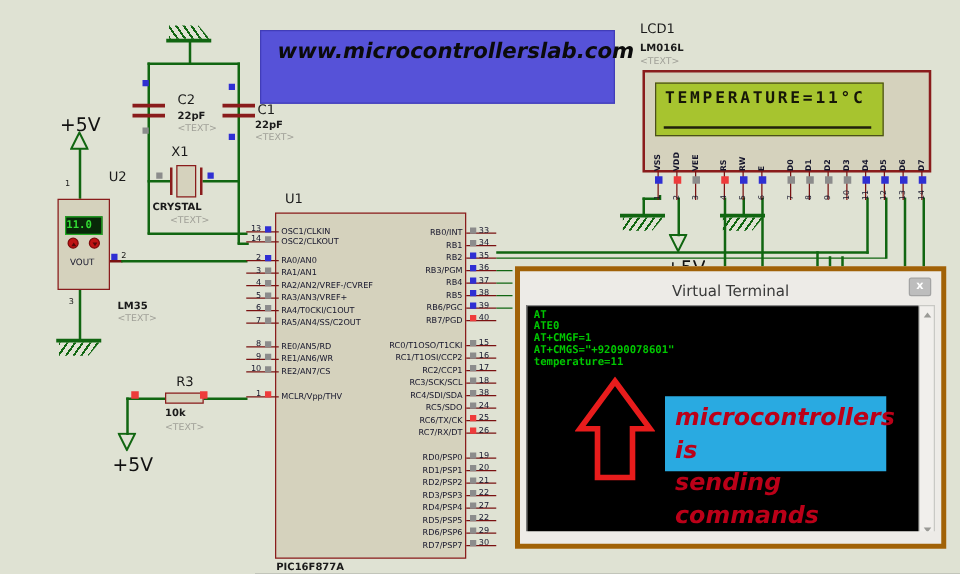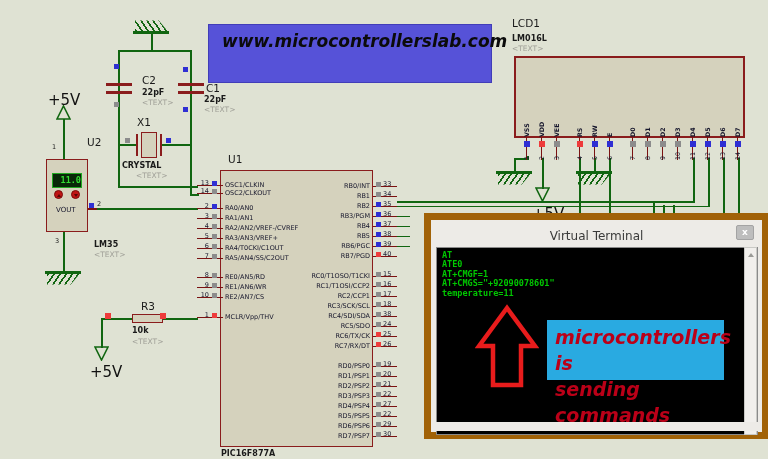--- a/index.html
+++ b/index.html
@@ -54,42 +54,42 @@
   .lrows .pname{position:absolute;left:29px;top:1px;white-space:nowrap}
   .h8 .pnum{top:-2px}.h8 .sq{top:0}.h8 .pname{top:0}
   .rrows{left:373px;width:190px}
   .rrows .stub{left:0;width:24px}
   .rrows .sq{left:3px;top:1px}
   .rrows .pnum{position:absolute;left:10px;top:-1px}
   .rrows .pname{position:absolute;right:193px;top:1px;white-space:nowrap}
   
   #u2-display{left:52px;top:173px;width:30px;height:15px;background:#082808;border:1.4px solid #22aa22;
     color:#33dd33;font-family:"DejaVu Sans Mono",monospace;font-size:8.5px;font-weight:bold;
-    text-align:right;line-height:12px;z-index:3}
+    text-align:left;line-height:12px;z-index:3}
   .knob{position:absolute;width:9px;height:9px;border-radius:50%;background:#c01414;border:1px solid #7c0b0b;z-index:3}
   .knob i{position:absolute;left:2px;width:0;height:0;border-left:2.5px solid transparent;border-right:2.5px solid transparent}
   .knob.up i{top:2.5px;border-bottom:3.5px solid #570707}
   .knob.dn i{top:3px;border-top:3.5px solid #570707}
   
   #lcd-body{left:514px;top:56px;width:231px;height:82px;border:2px solid var(--c-component);background:var(--c-fill);z-index:2}
   #lcd-screen{left:524px;top:66px;width:183px;height:43px;background:var(--c-lcd_screen);border:1.6px solid #4c4f1d;z-index:3}
   #lcd-text{position:absolute;left:7px;top:4px;font-family:"DejaVu Sans Mono",monospace;
     font-size:13px;font-weight:bold;letter-spacing:2.2px;color:#161608}
   #lcd-cursor{position:absolute;left:6px;bottom:5px;width:166px;height:1.6px;background:#20200c}
   .lcdpins{position:absolute;left:519px;top:110px;display:flex;gap:8px;z-index:3}
   .lgrp{display:flex}
   .lcell{position:relative;width:15px;height:50px;font-size:6.3px;color:#16162c}
   .lcell .vname{position:absolute;left:0;top:0;width:15px;height:27px;writing-mode:vertical-rl;
     transform:rotate(180deg);font-weight:bold;line-height:15px;text-align:left}
   .lcell .vstub{position:absolute;left:7px;top:27px;width:1.4px;height:23px;background:var(--c-stub)}
   .lcell .psq{position:absolute;left:4.5px;top:31px;width:6px;height:6px}
   .lcell .vnum{position:absolute;left:1px;top:38px;width:13px;height:12px;writing-mode:vertical-rl;
     transform:rotate(180deg);line-height:13px}
   
-  #vt{left:424px;top:213px;width:345px;height:226px;background:#edebe7;border:7px solid #a16207;z-index:20}
+  #vt{left:412px;top:213px;width:345px;height:226px;background:#edebe7;border:4px solid #a16207;z-index:20}
   #vt-title{position:absolute;top:5px;left:1px;right:1px;height:22px;text-align:center;
     font-size:12px;color:#3a3a3a;line-height:22px}
   #vt-close{position:absolute;top:5px;right:8px;width:18px;height:15px;background:#bdbdbd;border:1px solid #a3a3a3;
     border-radius:2px;color:#fff;font-size:9px;font-weight:bold;line-height:13px;text-align:center;cursor:pointer}
   #vt-screen{position:absolute;left:5px;top:27px;width:322px;height:188px;background:#000;border:1px solid #8a8a8a}
   #vt-lines{position:absolute;left:5px;top:3px;font-family:"DejaVu Sans Mono",monospace;
     font-size:8.5px;font-weight:bold;color:var(--c-terminal_green);line-height:9.4px}
   #vt-ann{position:absolute;left:110px;top:72px;width:177px;height:60px;background:var(--c-annotation_bg);
     color:var(--c-annotation_text);font-weight:bold;font-style:italic;font-size:19px;line-height:26px;
     padding:4px 0 0 8px}
@@ -466,20 +466,24 @@
         <span class="sq sq-gray"></span>
         <span class="pnum">30</span>
         <span class="pname">RD7/PSP7</span>
       </div>
     </div>
 
   <span class="lbl ref" style="left:512px;top:17px">LCD1</span>
   <span class="lbl val" style="left:512px;top:34px">LM016L</span>
   <span class="lbl ph" style="left:512px;top:44px">&lt;TEXT&gt;</span>
   <div id="lcd-body" class="abs"></div>
+  <div id="lcd-screen" class="abs">
+    <div id="lcd-text">TEMPERATURE=11°C</div>
+    <div id="lcd-cursor"></div>
+  </div>
   <div class="lcdpins">
     <div class="lgrp">
         <div class="lcell">
           <span class="vname">VSS</span>
           <span class="vstub"></span>
           <span class="psq sq-blue"></span>
           <span class="vnum">1</span>
         </div>
         <div class="lcell">
           <span class="vname">VDD</span>

